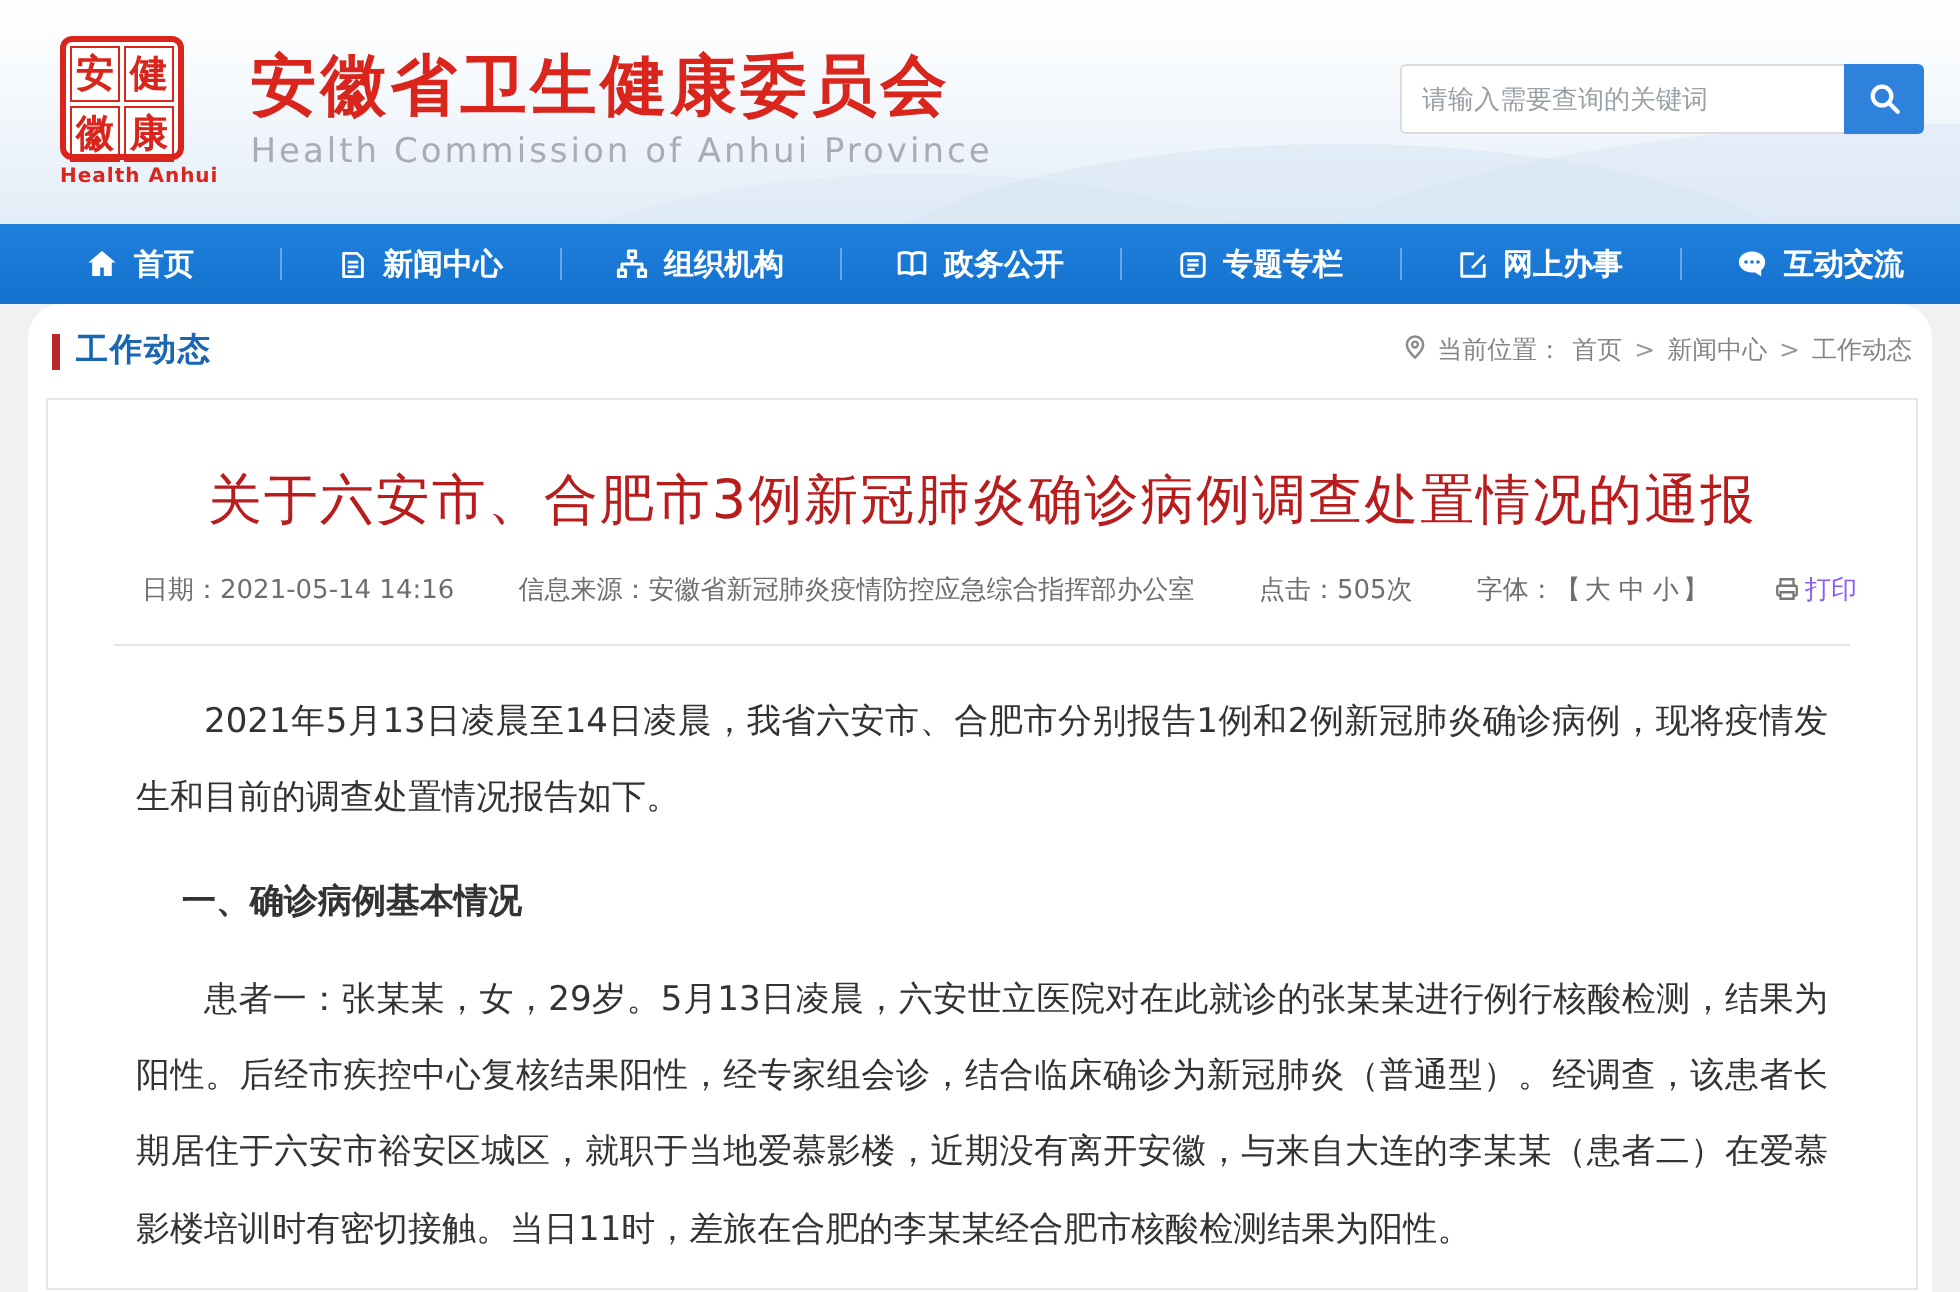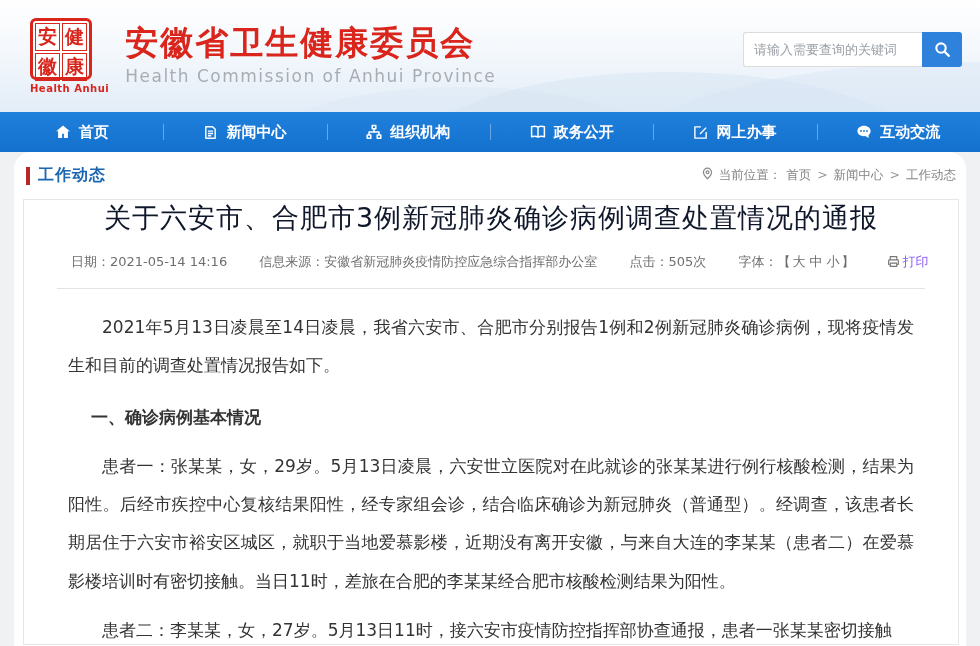--- a/index.html
+++ b/index.html
@@ -21,21 +21,21 @@
                display:flex; align-items:center; justify-content:center; }
   .seal-caption { color:#d9251c; font-size:10px; font-weight:bold; text-align:center; margin-top:3px; letter-spacing:.5px; }
   .titles { margin-left:16px; padding-top:6px; }
   .site-title { color:#d9251c; font-size:33px; font-weight:bold; letter-spacing:2px; line-height:1.15; }
   .site-subtitle { color:#a9adb3; font-size:17px; letter-spacing:1.5px; margin-top:4px; }
 
   .slogan { margin-left:38px; z-index:2; color:#d5372b; font-family:"DejaVu Serif","Liberation Serif",serif;
             font-weight:bold; font-size:23px; line-height:1.45; letter-spacing:2px; white-space:nowrap; }
 
   .search { margin-left:auto; display:flex; align-items:flex-start; z-index:2; margin-top:-14px; }
-  .search input { width:179px; height:35px; border:1px solid #dcdcdc; border-right:none; border-radius:3px 0 0 3px;
+  .search input { width:222px; height:35px; border:1px solid #dcdcdc; border-right:none; border-radius:3px 0 0 3px;
                   padding:0 10px; font-size:13px; color:#555; background:#fff; outline:none; }
   .search input::placeholder { color:#9aa0a6; }
   .search-btn { width:40px; height:35px; background:#2f82dc; border:none; border-radius:0 3px 3px 0;
                 display:flex; align-items:center; justify-content:center; cursor:pointer; }
 
   
   .nav { height:40px; background:linear-gradient(180deg,#1f80dc,#1471ce); display:flex; align-items:stretch; }
   .nav-item { flex:1; display:flex; align-items:center; justify-content:center; gap:8px; color:#fff;
               font-size:15px; font-weight:bold; text-decoration:none; cursor:pointer; position:relative; }
   .nav-item + .nav-item::before { content:""; position:absolute; left:0; top:12px; bottom:12px;
@@ -49,22 +49,22 @@
   .section-tab { display:flex; align-items:center; }
   .section-bar { width:4px; height:18px; background:#b8262c; margin-right:8px; }
   .section-title { color:#1b66b1; font-size:16px; font-weight:bold; letter-spacing:1px; }
   .breadcrumb { display:flex; align-items:flex-start; gap:5px; color:#858585; font-size:12.5px; }
   .breadcrumb a { color:#858585; text-decoration:none; cursor:pointer; }
   .crumb-sep { color:#999; margin:0 2px; }
 
   
   .article-box { margin:0 7px 0 9px; border:1px solid #e6e6e6; background:#fff; height:446px; overflow:hidden;
                  padding:0 33px; }
-  .article-title { text-align:center; font-size:27px; color:#0f172a; font-weight:500; letter-spacing:1px;
-                   line-height:1.3; }
+  .article-title { text-align:center; font-size:27px; color:#b91c1c; font-weight:500; letter-spacing:1px;
+                   margin-top:33px; line-height:1.3; }
   .article-meta { margin-top:18px; text-align:center; color:#6e6e6e; font-size:13px;
                   border-bottom:1px solid #e3e3e3; padding-bottom:17px; white-space:nowrap; }
   .article-meta .m { margin:0 14px; }
   .meta-link { cursor:pointer; color:#8b5cf6; }
   .meta-icon { display:inline-block; vertical-align:-2px; margin-right:3px; }
   .font-opt { cursor:pointer; margin:0 2px; }
 
   .article-body { padding-top:8px; font-size:17px; color:#333; line-height:2.25; text-align:justify; }
   .article-body p { text-indent:2em; margin:11px 11px; }
   .article-body p.heading { font-weight:bold; margin:13px 0 2px; }
@@ -143,20 +143,29 @@
           <svg width="16" height="16" viewBox="0 0 16 16" fill="none" stroke="#fff" stroke-width="1.5" stroke-linejoin="round">
             <path d="M8 3.2C6 2 4 2 1.6 2.8v10C4 12 6 12 8 13.2c2-1.2 4-1.2 6.4-.4v-10C12 2 10 2 8 3.2z"></path>
             <path d="M8 3.2v10"></path>
           </svg>
         </span>
         <span>政务公开</span>
       </a>
       <a class="nav-item">
         <span class="nav-icon">
           <svg width="15" height="15" viewBox="0 0 16 16" fill="none" stroke="#fff" stroke-width="1.5" stroke-linejoin="round">
+            <rect x="2" y="2" width="12" height="12" rx="2"></rect>
+            <path d="M5 5.5h6M5 8h6M5 10.5h4"></path>
+          </svg>
+        </span>
+        <span>专题专栏</span>
+      </a>
+      <a class="nav-item">
+        <span class="nav-icon">
+          <svg width="15" height="15" viewBox="0 0 16 16" fill="none" stroke="#fff" stroke-width="1.5" stroke-linejoin="round">
             <path d="M14 7.5V14H2V2h6.5"></path>
             <path d="M7 9 13.5 2.3l1 1L8 10z" fill="#fff" stroke="none"></path>
           </svg>
         </span>
         <span>网上办事</span>
       </a>
       <a class="nav-item">
         <span class="nav-icon">
           <svg width="16" height="16" viewBox="0 0 16 16">
             <path d="M8 1.8c-3.8 0-6.6 2.3-6.6 5.2 0 2.9 2.8 5.2 6.6 5.2.4 0 .9 0 1.3-.1l3.3 2v-3c1.3-1 2-2.4 2-4.1 0-2.9-2.8-5.2-6.6-5.2z" fill="#fff"></path>

